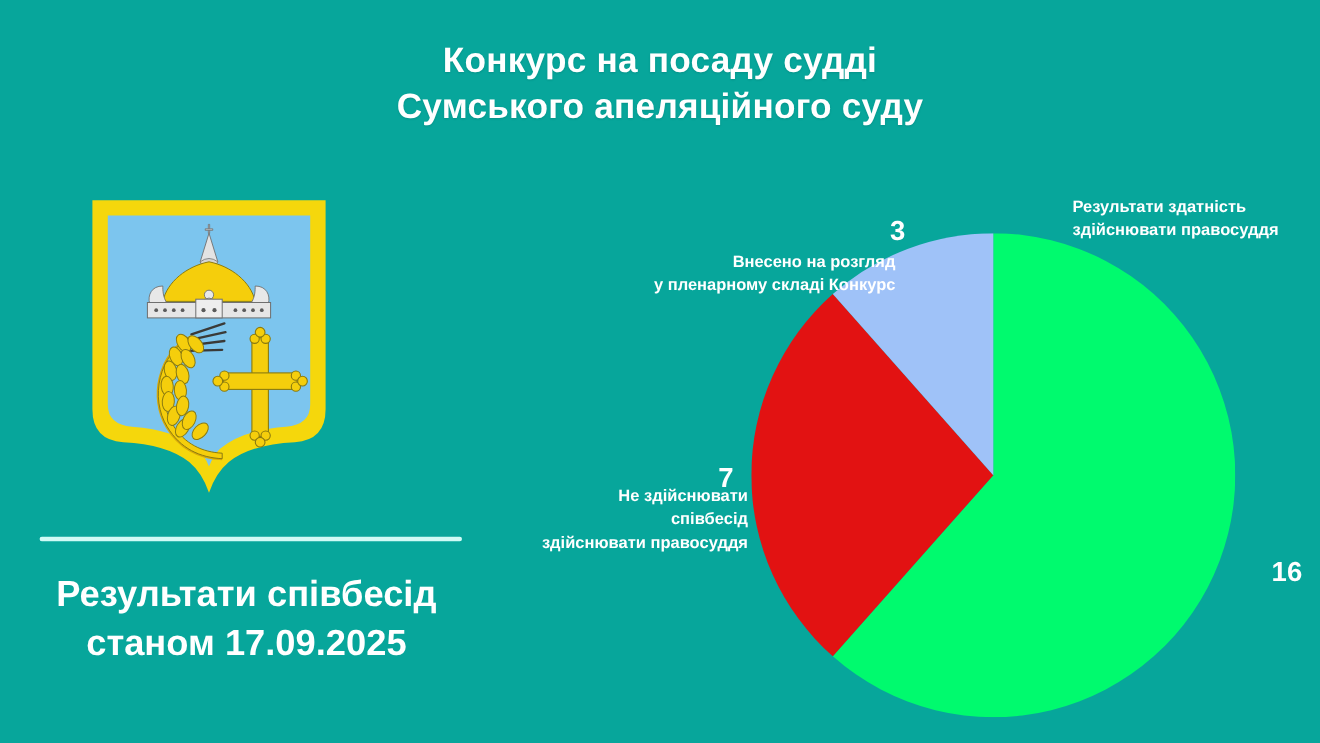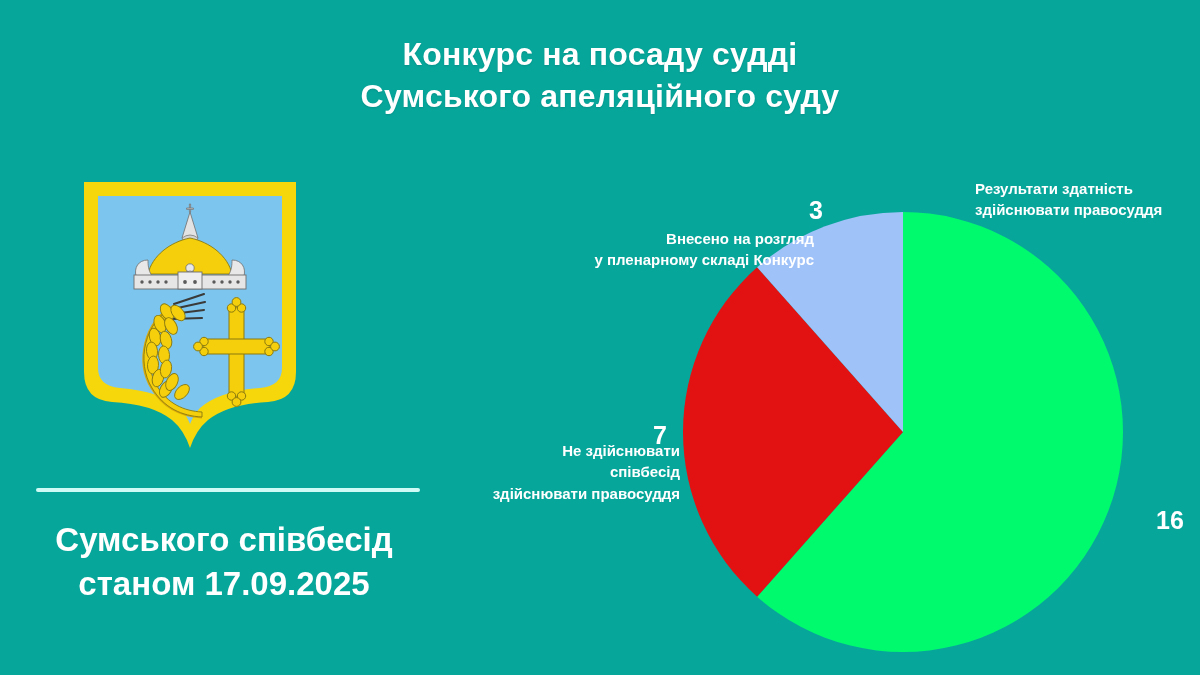--- a/index.html
+++ b/index.html
@@ -182,21 +182,21 @@
         <circle cx="191" cy="165.5" r="4.2"></circle>
           <circle cx="191" cy="175.5" r="4.2"></circle>
           <circle cx="197" cy="170.5" r="4.4"></circle>
       </g>
     </svg>
   </div>
 
   <div class="divider"></div>
 
   <div class="caption">
-    <div>Сумського співбесід</div>
+    <div>Результати співбесід</div>
     <div>станом 17.09.2025</div>
   </div>
 
   <div class="pie">
     <svg id="pie-svg" viewBox="0 0 440 440" xmlns="http://www.w3.org/2000/svg">
         <path d="M 220 220 L 220.00 0.00 A 220 220 0 1 1 74.11 384.67 Z" fill="#00FA6E"></path>
         <path d="M 220 220 L 74.11 384.67 A 220 220 0 0 1 74.11 55.33 Z" fill="#E21212"></path>
         <path d="M 220 220 L 74.11 55.33 A 220 220 0 0 1 220.00 0.00 Z" fill="#9FC2F8"></path>
       </svg>
   </div>

